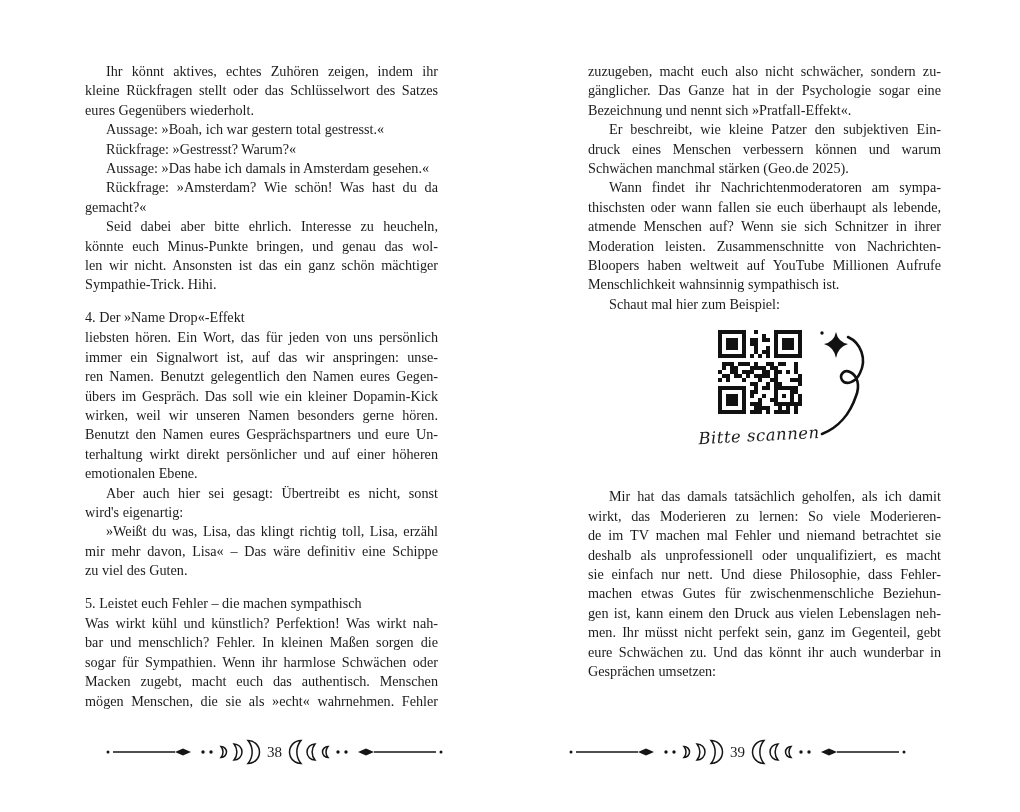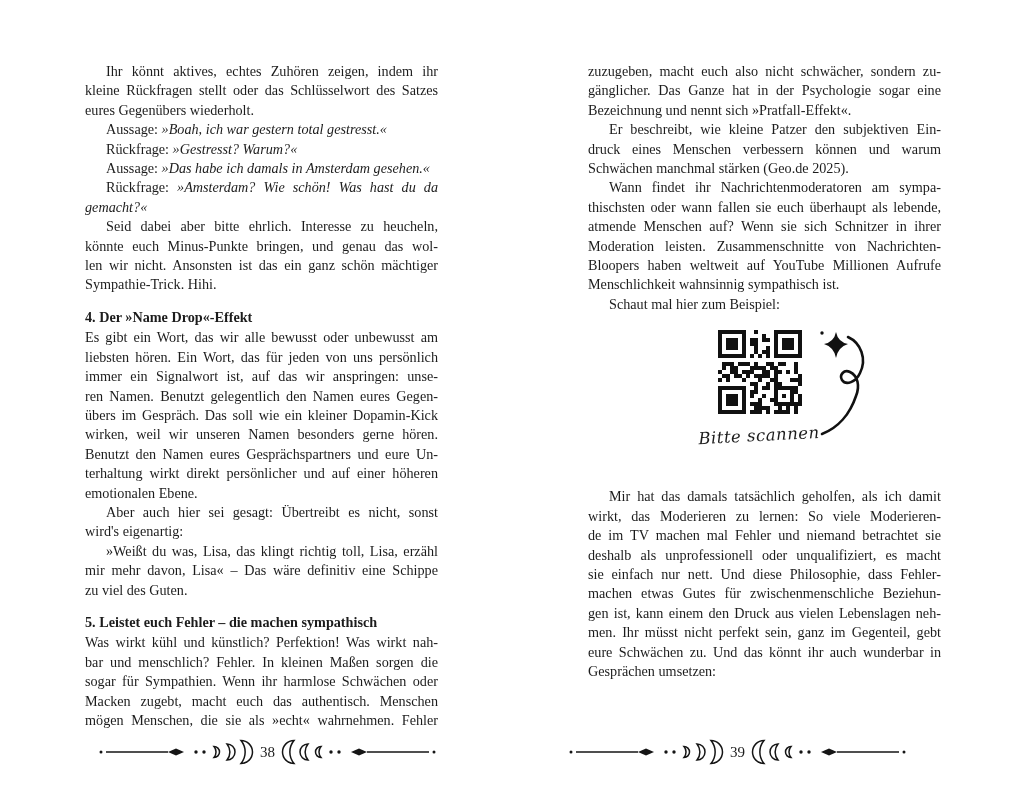--- a/index.html
+++ b/index.html
@@ -7,34 +7,34 @@
     width:1020px;height:812px;position:relative;overflow:hidden;
     background:#ffffff;color:#1c1c1c;
     font-family:"Liberation Serif","DejaVu Serif",serif;
   }
   .col{position:absolute;top:62px;width:353px;font-size:14.2px;line-height:19.4px}
   .col.left{left:85px}
   .col.right{left:588px}
   .line{min-height:19.4px;hyphens:none}
   .line.just{text-align:justify;text-align-last:justify}
   .line.indent{padding-left:21px}
-  .heading{font-weight:bold;margin:13px 0 1px 0}
-  .it{font-style:italic}
+  .heading{font-weight:normal;margin:13px 0 1px 0}
+  .it{}
   .emoji{font-family:"DejaVu Sans",sans-serif;font-size:14px}
   .figure{position:relative;height:173px}
   .qr{position:absolute;left:126px;top:12px;width:92px;height:92px;background:#fff;padding:0}
   .qr svg{display:block;margin:4px}
   .caption{
     position:absolute;left:106px;top:112px;width:130px;text-align:center;
     font-style:italic;font-size:16.5px;letter-spacing:.5px;
     transform:rotate(-3deg);font-family:"DejaVu Serif",serif;
   }
   .swirl{position:absolute;left:222px;top:14px}
   .footer{position:absolute;top:737px;width:353px;display:flex;align-items:center;justify-content:center}
-  .footer.left{left:91px}
+  .footer.left{left:98px}
   .footer.right{left:561px}
   .pagenum{font-size:15px;padding:0 6px;line-height:30px}
   .orn{flex:0 0 auto}
   .orn.mirror{transform:scaleX(-1)}
 </style>
 </head>
 <body>
 
 <div class="col left" id="col-left">
     <div>
@@ -56,21 +56,20 @@
       <div class="line"><span class="it">gemacht?«</span></div>
     </div>
     <div>
       <div class="line indent just"><span>Seid dabei aber bitte ehrlich. Interesse zu heucheln,</span></div>
       <div class="line just"><span>könnte euch Minus-Punkte bringen, und genau das wol-</span></div>
       <div class="line just"><span>len wir nicht. Ansonsten ist das ein ganz schön mächtiger</span></div>
       <div class="line"><span>Sympathie-Trick. Hihi.</span></div>
     </div>
     <div class="heading">4. Der »Name Drop«-Effekt</div>
     <div>
-      <div class="line just"><span>Es gibt ein Wort, das wir alle bewusst oder unbewusst am</span></div>
       <div class="line just"><span>liebsten hören. Ein Wort, das für jeden von uns persönlich</span></div>
       <div class="line just"><span>immer ein Signalwort ist, auf das wir anspringen: unse-</span></div>
       <div class="line just"><span>ren Namen. Benutzt gelegentlich den Namen eures Gegen-</span></div>
       <div class="line just"><span>übers im Gespräch. Das soll wie ein kleiner Dopamin-Kick</span></div>
       <div class="line just"><span>wirken, weil wir unseren Namen besonders gerne hören.</span></div>
       <div class="line just"><span>Benutzt den Namen eures Gesprächspartners und eure Un-</span></div>
       <div class="line just"><span>terhaltung wirkt direkt persönlicher und auf einer höheren</span></div>
       <div class="line"><span>emotionalen Ebene.</span></div>
     </div>
     <div>

